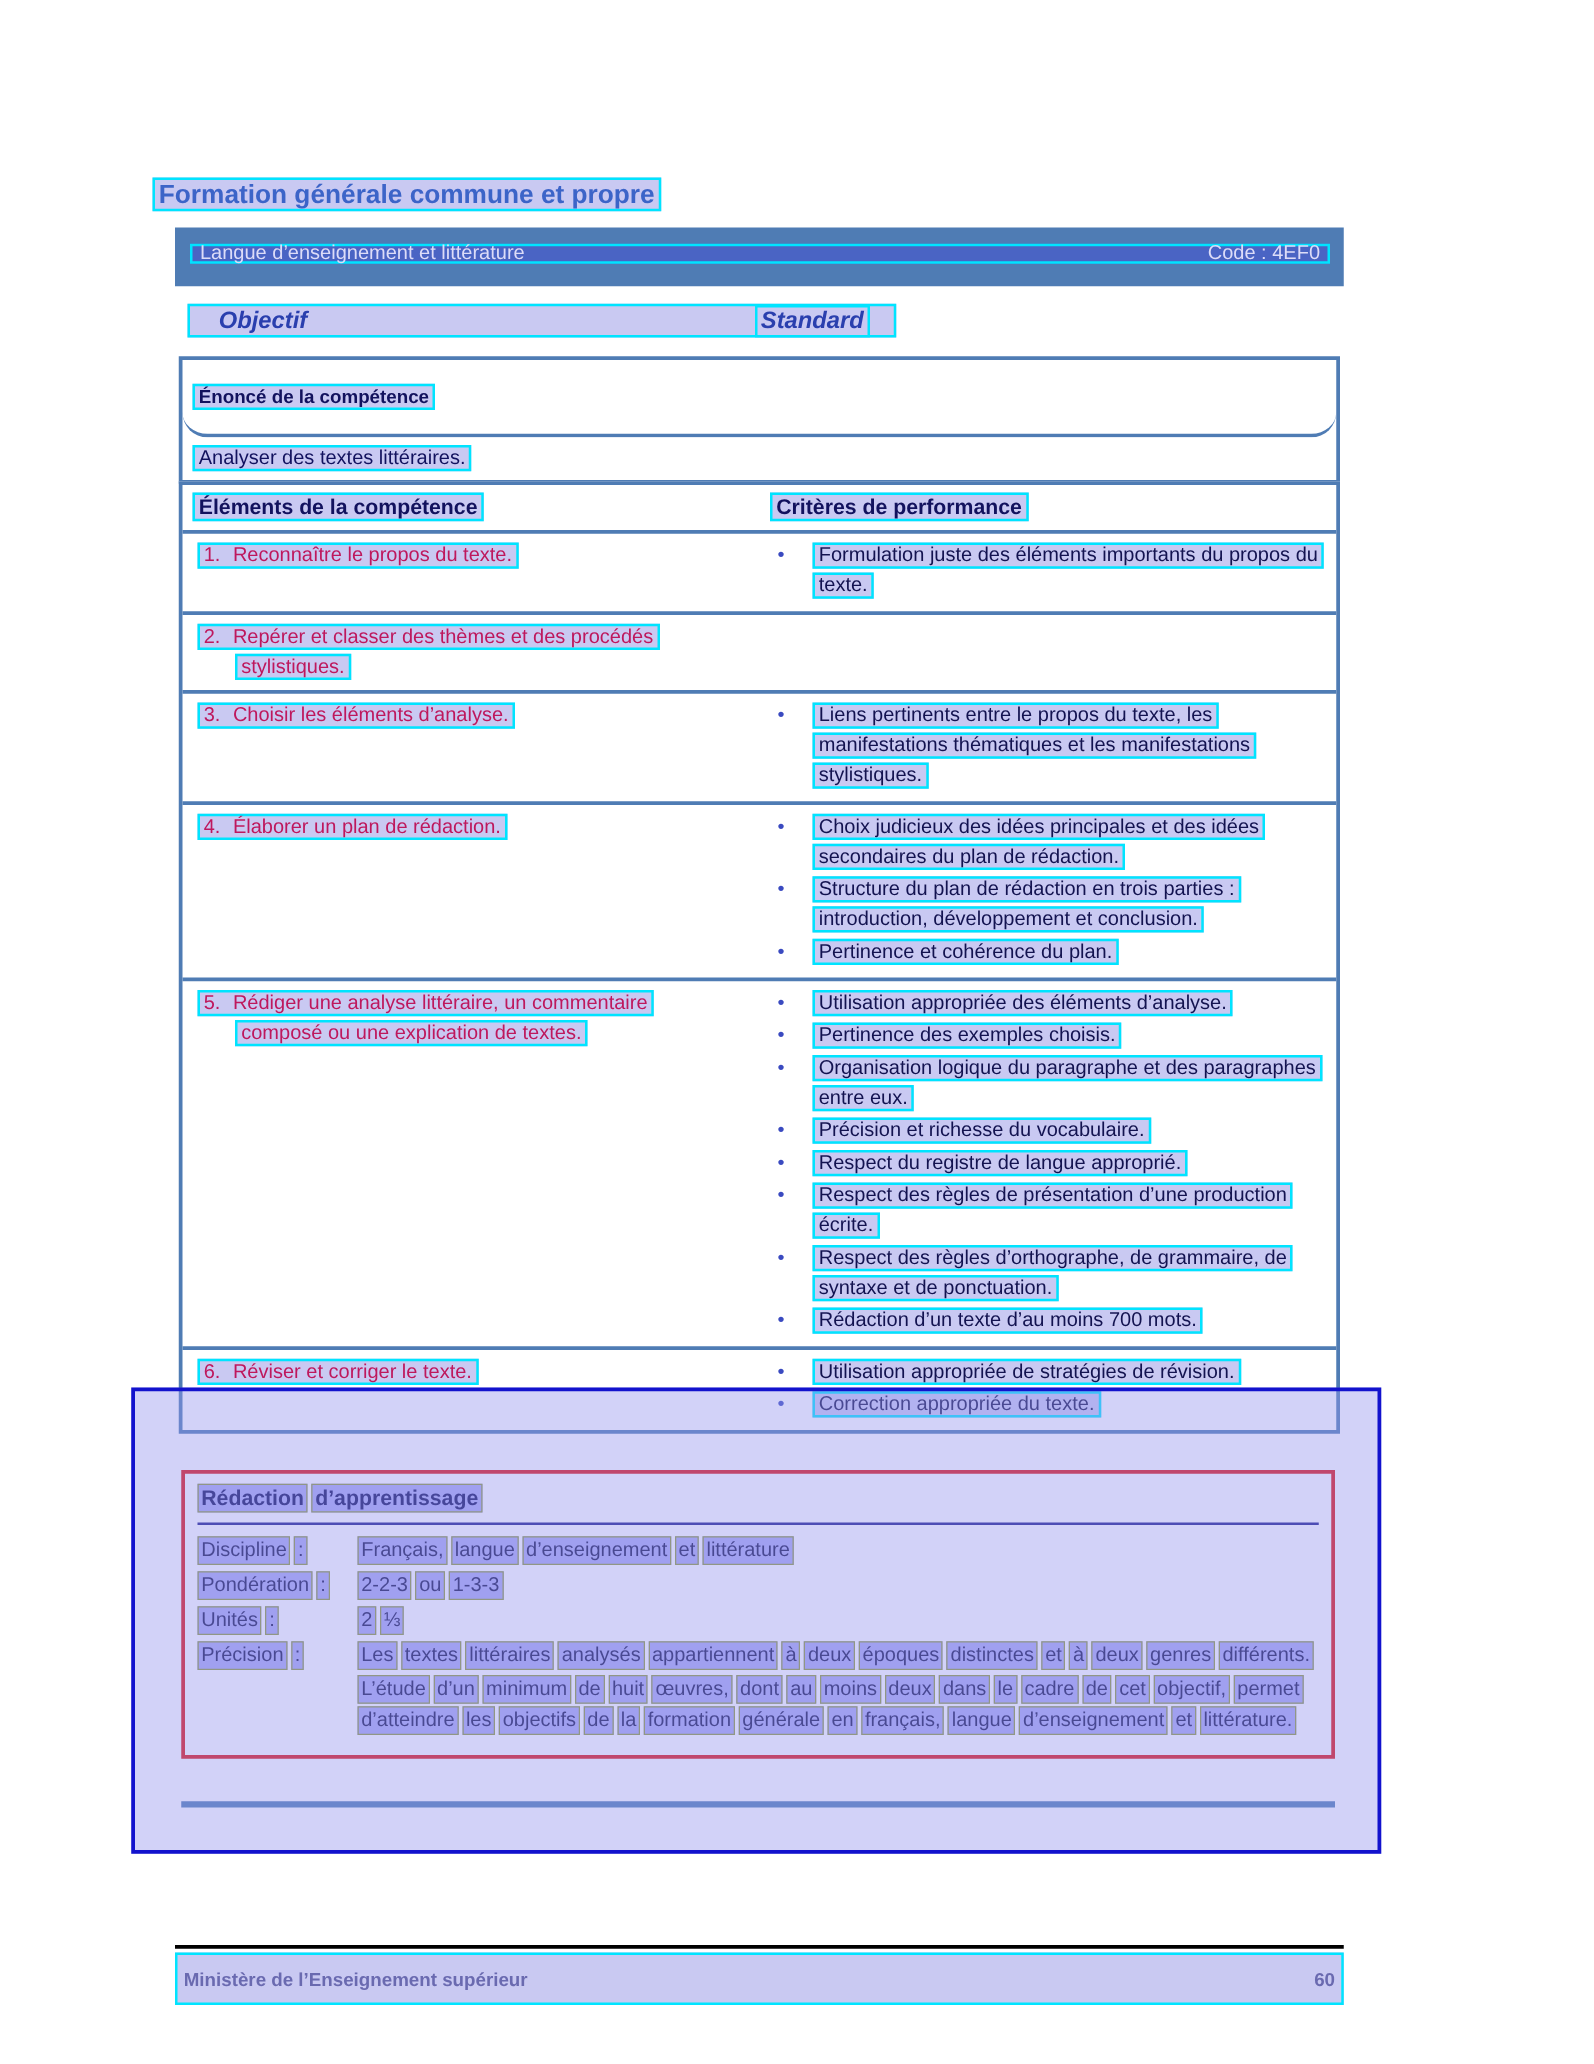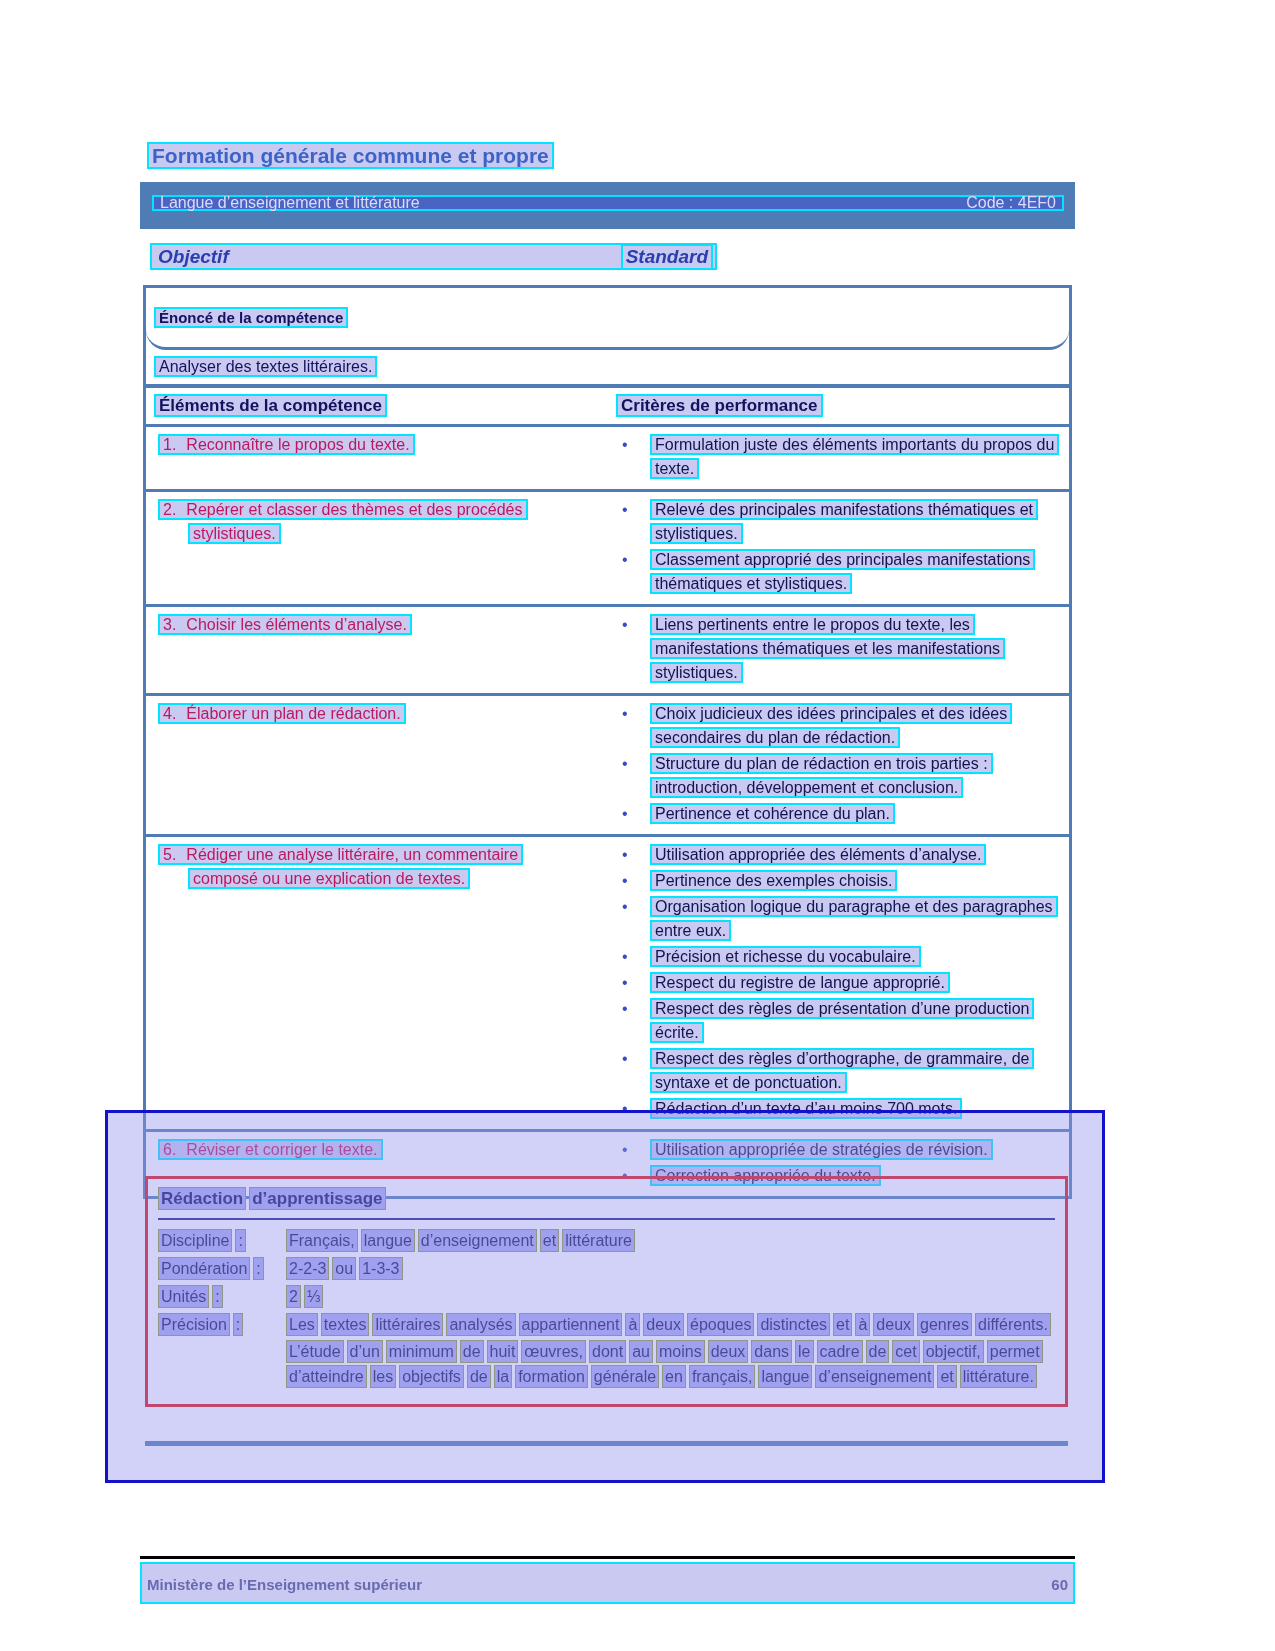--- a/index.html
+++ b/index.html
@@ -8,30 +8,30 @@
     --wbox-fill:#a9a9f2; --wbox-border:#8f9a3a; --title-blue:#3c64c8;
     --navy:#12125e; --footer-text:#6a6ab0;
   }
   *{margin:0;padding:0;box-sizing:border-box;}
   body{background:#fff;font-family:"Liberation Sans","DejaVu Sans",sans-serif;}
   .page{position:relative;width:1275px;height:1651px;background:#fff;overflow:hidden;}
 
   .hl{background:var(--hl-fill);border:2px solid var(--hl-border);padding:0 3px;
       -webkit-box-decoration-break:clone;box-decoration-break:clone;}
 
-  .doc-title{position:absolute;left:147px;top:144px;font-size:21px;font-weight:bold;color:var(--title-blue);}
+  .doc-title{position:absolute;left:122px;top:144px;font-size:21px;font-weight:bold;color:var(--title-blue);}
 
   .banner{position:absolute;left:140px;top:182px;width:935px;height:47px;background:var(--steel);}
   .banner-strip{position:absolute;left:12px;top:13px;right:11px;height:16px;background:var(--banner-strip);
       border:2px solid var(--hl-border);display:flex;justify-content:space-between;align-items:center;
       padding:0 6px;color:#dcdcf8;font-size:16px;}
 
   .obj-strip{position:absolute;left:150px;top:243px;width:567px;height:27px;background:var(--hl-fill);
       border:2px solid var(--hl-border);display:flex;justify-content:space-between;align-items:center;
-      padding:0 6px;font-size:19px;font-weight:bold;font-style:italic;color:#2a3fae;}
+      padding:0 23px;font-size:19px;font-weight:bold;font-style:italic;color:#2a3fae;}
   .obj-strip .std{border:2px solid var(--hl-border);margin:-2px -4px;padding:0 3px;background:var(--hl-fill);}
 
   .enonce{position:absolute;left:143px;top:285px;width:929px;border:3px solid var(--steel);background:#fff;}
   .enonce .hdr{border-bottom:3px solid var(--steel);padding:21px 8px;font-weight:bold;font-size:15px;color:var(--navy);border-radius:20px;}
   .enonce .bdy{padding:8px 8px;font-size:16px;color:var(--navy);}
 
   .maintbl{position:absolute;left:143px;top:385px;width:929px;border:3px solid var(--steel);background:#fff;}
   .trow{display:grid;grid-template-columns:462px 1fr;border-bottom:3px solid var(--steel);padding:6px 8px 6px 8px;}
   .trow:last-child{border-bottom:none;}
   .thead{font-weight:bold;font-size:17px;color:var(--navy);padding:8px 8px;}
@@ -95,26 +95,20 @@
       <div class="cell-r">
           <ul>
         <li><span class="hl">Formulation juste des éléments importants du propos du texte.</span></li>
       </ul>
         </div>
     </div>
 
     <div class="trow">
       <div class="cell-l">
           <div class="elem"><span class="hl"><span class="num">2.</span><span>Repérer et classer des thèmes et des procédés stylistiques.</span></span></div>
-        </div>
-      <div class="cell-r">
-          <ul>
-        <li><span class="hl">Relevé des principales manifestations thématiques et stylistiques.</span></li>
-        <li><span class="hl">Classement approprié des principales manifestations thématiques et stylistiques.</span></li>
-      </ul>
         </div>
     </div>
 
     <div class="trow">
       <div class="cell-l">
           <div class="elem"><span class="hl"><span class="num">3.</span><span>Choisir les éléments d’analyse.</span></span></div>
         </div>
       <div class="cell-r">
           <ul>
         <li><span class="hl">Liens pertinents entre le propos du texte, les manifestations thématiques et les manifestations stylistiques.</span></li>

